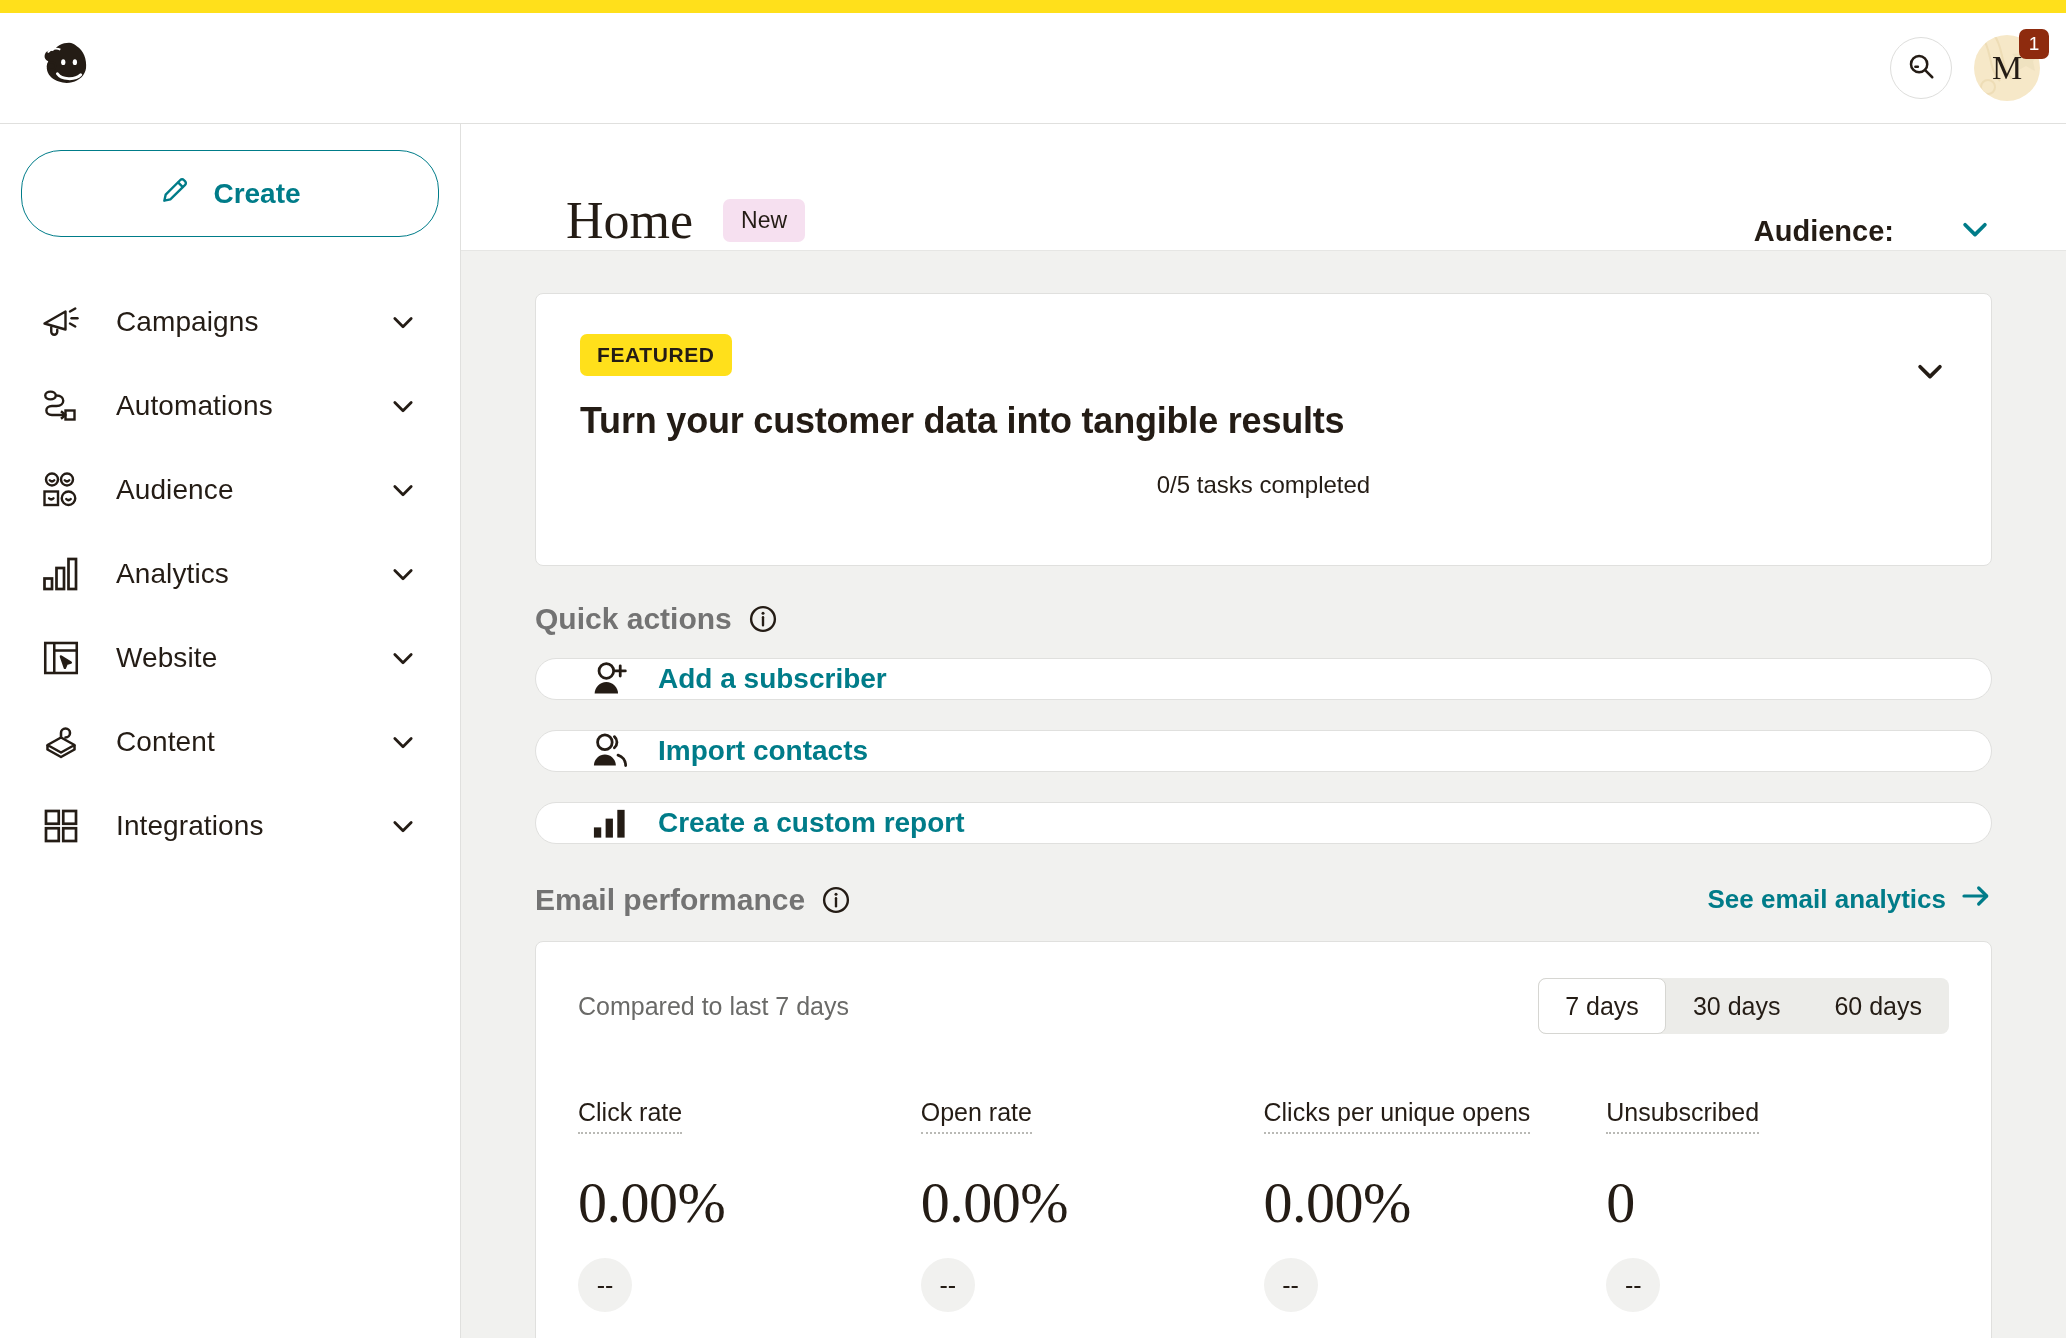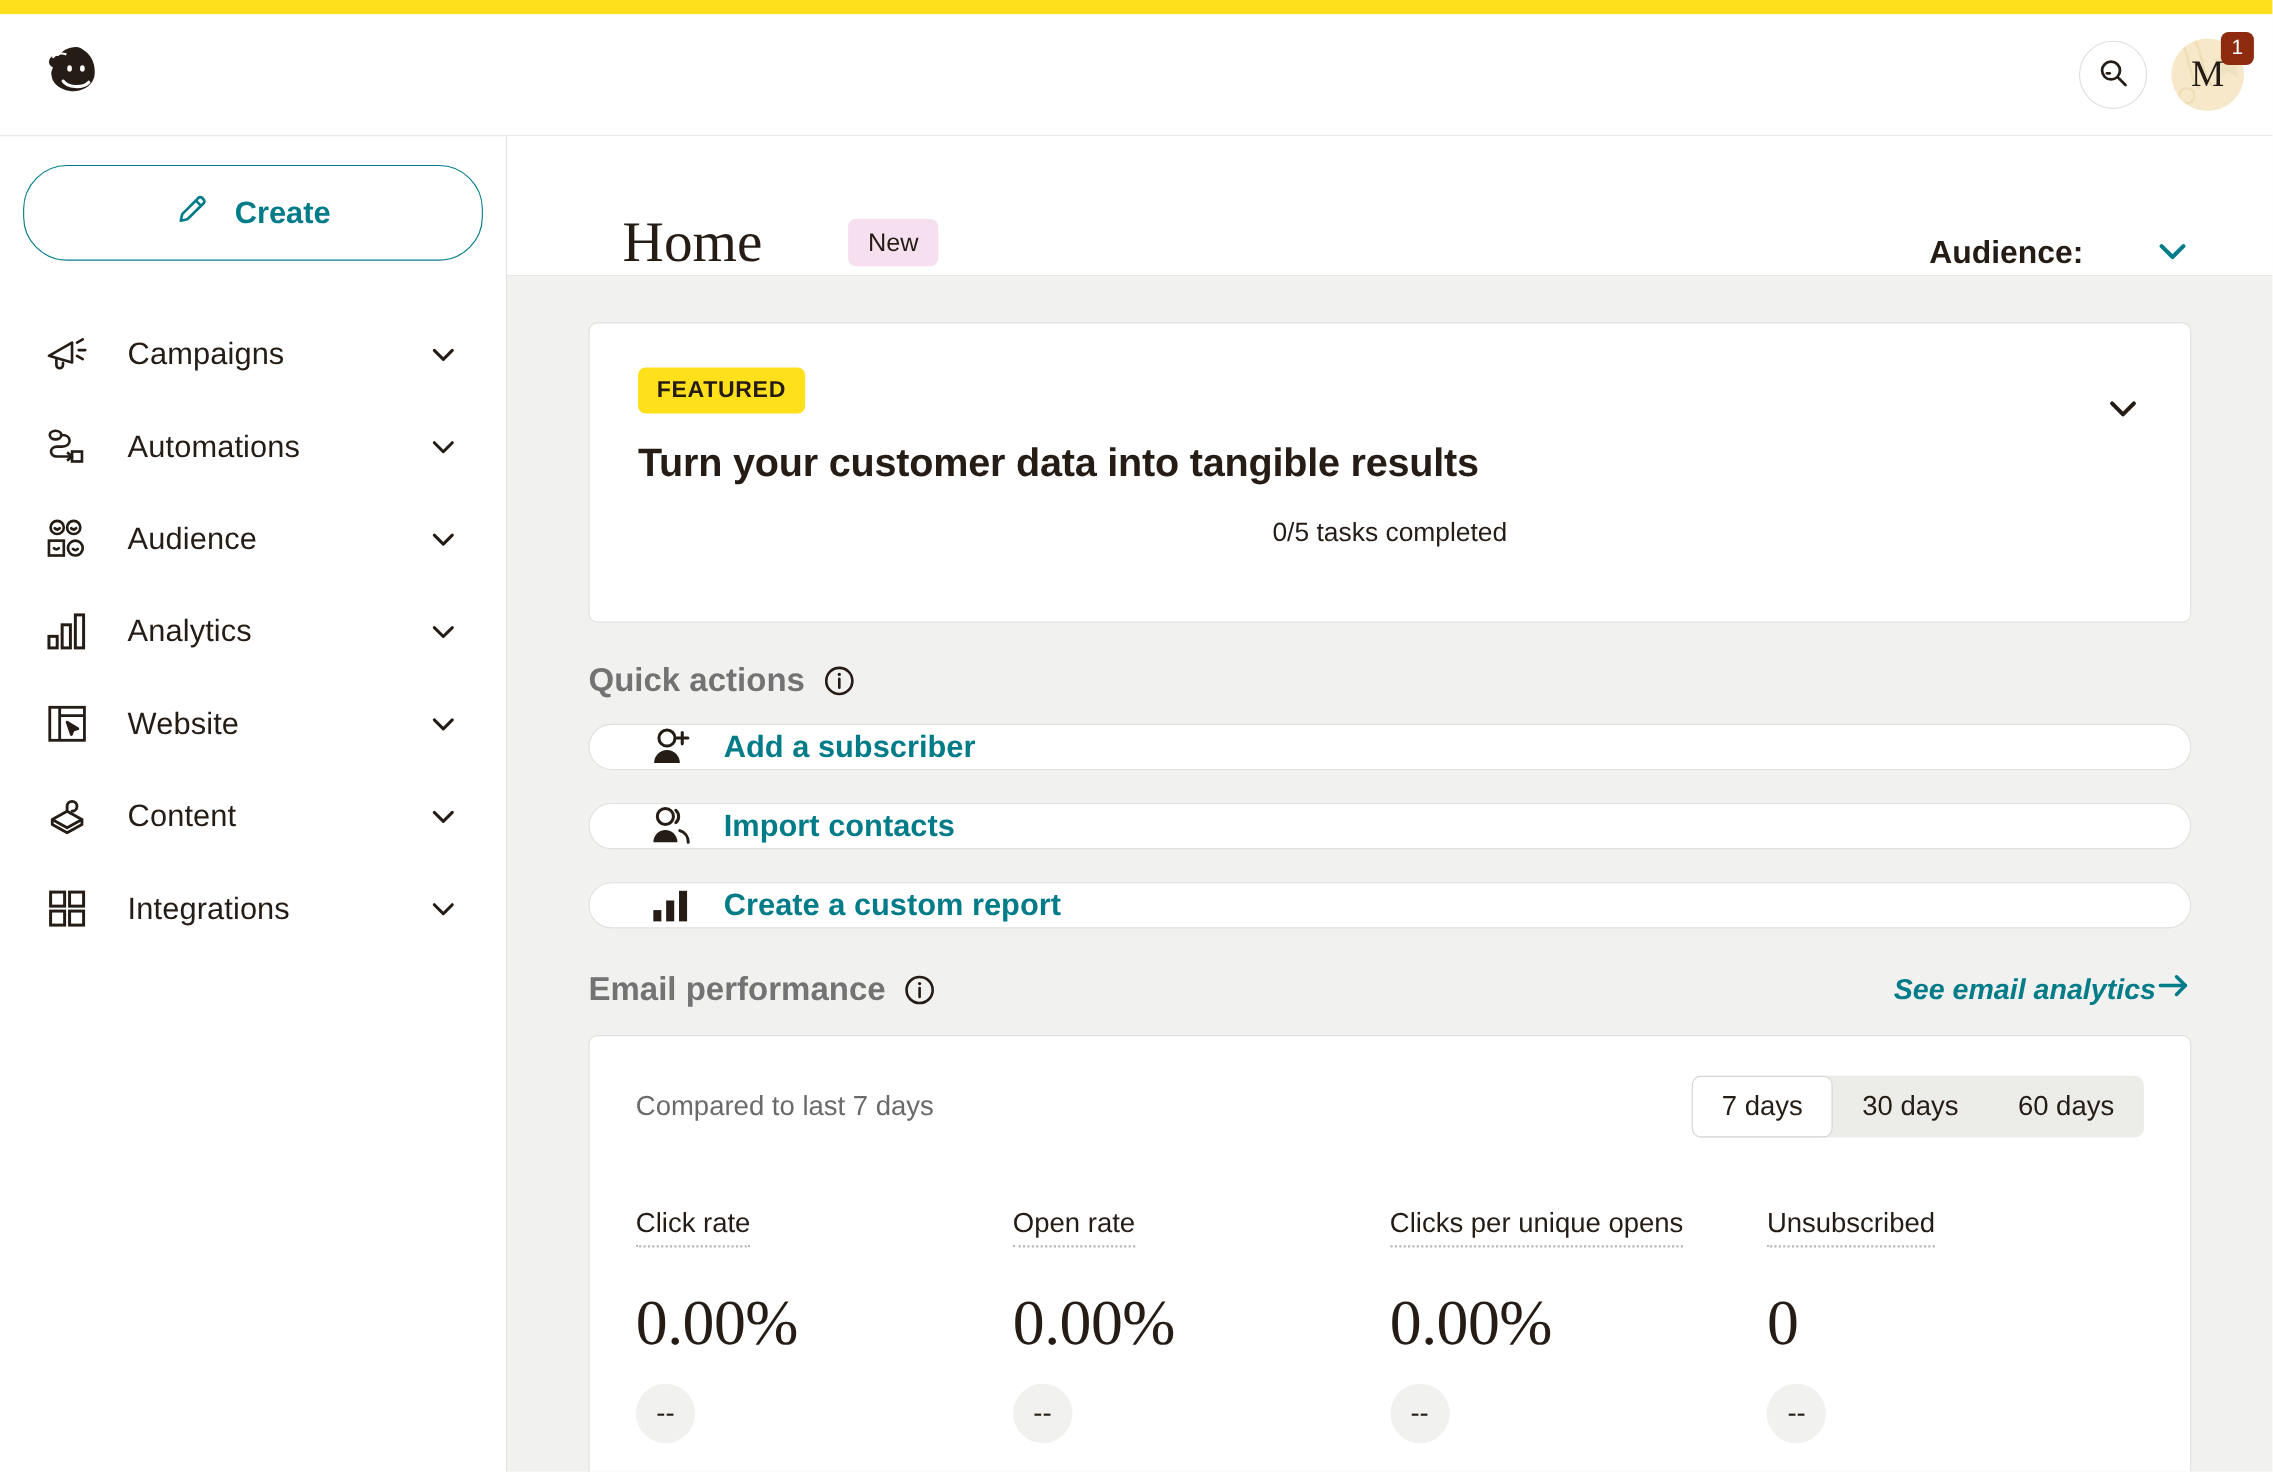--- a/index.html
+++ b/index.html
@@ -79,21 +79,21 @@
     height:127px; background:#fff; border-bottom:1px solid #E6E6E4;
     display:flex; align-items:flex-end; justify-content:space-between;
     padding:0 74px 0 105px;
   }
   .page-title-row { display:flex; align-items:center; gap:30px; }
   .page-title {
     font-family:"Liberation Serif", serif; font-size:52px; color:#241C15; font-weight:400;
   }
   .badge-new {
     background:#F6E0F0; color:#241C15; font-size:23px;
-    padding:8px 18px; border-radius:7px;margin-left:48px;
+    padding:8px 18px; border-radius:7px;
   }
   .audience-select {
     display:flex; align-items:center; gap:64px; cursor:pointer;
   }
   .audience-label { font-size:29px; font-weight:bold; color:#241C15; }
 
   .content {
     background:#F1F1EF; height:1087px; padding:42px 74px 0 74px; overflow:hidden;
   }
 
@@ -123,22 +123,22 @@
 
   
   .section-head {
     display:flex; align-items:center; justify-content:space-between;
     margin:36px 0 22px 0;
   }
   .section-title-row { display:flex; align-items:center; gap:16px; }
   .section-title { font-size:30px; font-weight:bold; color:#737373; }
   .info-icon { width:30px; height:30px; cursor:pointer; }
   .section-link {
-    display:flex; align-items:center; gap:0;
-    color:#007C89; font-size:26px; font-weight:bold; cursor:pointer;font-style:italic;
+    display:flex; align-items:center; gap:14px;
+    color:#007C89; font-size:26px; font-weight:bold; cursor:pointer;
   }
 
   
   .quick-actions { display:flex; gap:30px;flex-direction:column; }
   .qa-card {
     flex:1; height:122px; background:#fff;
     border:1px solid #E0E0DE; border-radius:61px;
     display:flex; align-items:center; padding:0 54px; gap:28px;
     cursor:pointer;
   }

